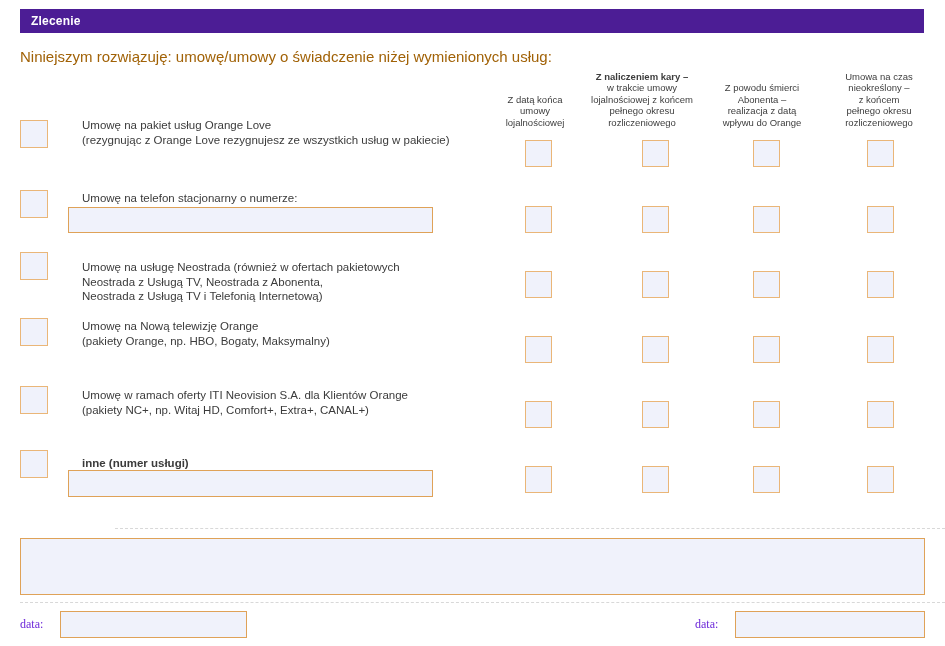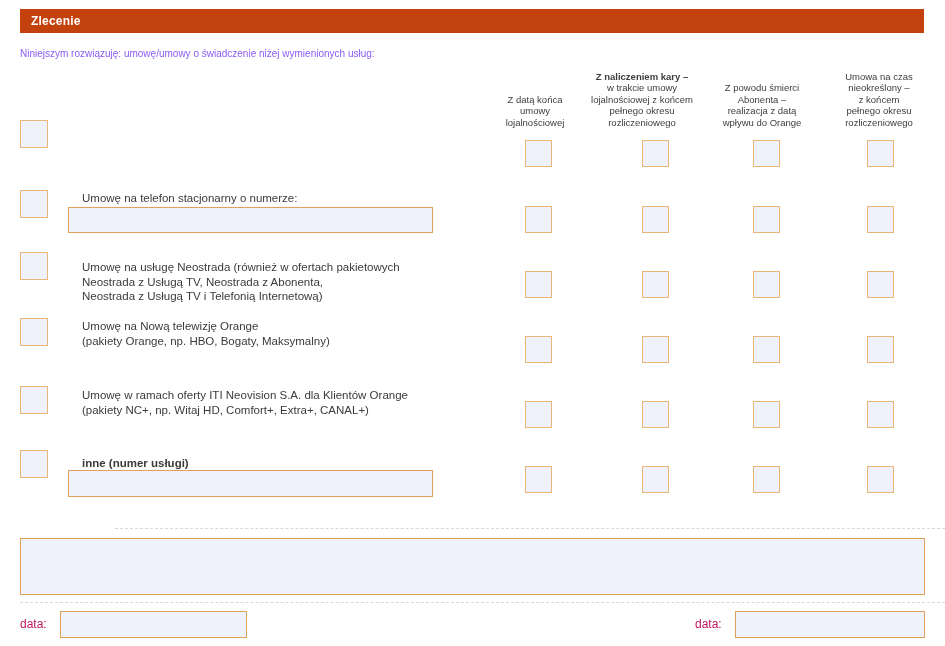--- a/index.html
+++ b/index.html
@@ -1,24 +1,24 @@
 <!DOCTYPE html>
 <html><head>
 <meta charset="utf-8">
 <style>
   * { margin:0; padding:0; box-sizing:border-box; }
   html,body { background:#ffffff; }
   body { font-family:"Liberation Sans", sans-serif; color:#3b3b3b; }
   #page { position:relative; width:945px; height:646px; background:#ffffff; overflow:hidden; }
 
   
-  .bar { position:absolute; left:20px; top:9px; width:904px; height:24px; background:#c2410c; }
+  .bar { position:absolute; left:20px; top:9px; width:904px; height:24px; background:#4c1d95; }
   .bar-title { position:absolute; left:11px; top:5px; color:#ffffff; font-size:12px; font-weight:bold; letter-spacing:.2px; }
 
-  .intro { position:absolute; left:20px; top:48px; font-size:10px; color:#8b5cf6; }
+  .intro { position:absolute; left:20px; top:48px; font-size:15px; color:#a16207; }
 
   
   .colhead { position:absolute; bottom:518px; font-size:9.5px; line-height:11.5px; text-align:center; color:#3d3d3d; }
   .colhead .strong { font-weight:bold; }
   .ch1 { left:477px; width:116px; }
   .ch2 { left:570px; width:144px;margin-top:47px; }
   .ch3 { left:692px; width:140px; }
   .ch4 { left:809px; width:140px; }
 
   
@@ -42,21 +42,21 @@
   .fld-reason { left:20px; top:538px; width:905px; height:57px; resize:none; }
   .fld-date-left { left:60px; top:611px; width:187px; height:27px; }
   .fld-date-right { left:735px; top:611px; width:190px; height:27px; }
 
   
   .dash { position:absolute; height:0; border-top:1px dashed #d8d8d8; }
   .dash1 { left:115px; top:528px; width:830px; }
   .dash2 { left:20px; top:602px; width:925px; }
 
   .reason-label { position:absolute; left:33px; top:540px; font-size:15px; color:#3b3b3b; }
-  .date-label { position:absolute; top:617px; font-size:12px; color:#be185d; }
+  .date-label { position:absolute; top:617px; font-size:12px; color:#6d28d9;font-family:Liberation Serif, serif; }
   .dl-left { left:20px; } .dl-right { left:695px; }
 </style>
 </head>
 <body>
 
 <div id="page">
 
   <div class="bar">
     <div class="bar-title">Zlecenie</div>
   </div>
@@ -83,20 +83,24 @@
   </div>
   <div class="colhead ch4">
     <div>Umowa na czas</div>
     <div>nieokreślony –</div>
     <div>z końcem</div>
     <div>pełnego okresu</div>
     <div>rozliczeniowego</div>
   </div>
 
   <span class="lcb lr1"></span>
+  <div class="rowlabel rl1">
+    <div>Umowę na pakiet usług Orange Love</div>
+    <div>(rezygnując z Orange Love rezygnujesz ze wszystkich usług w pakiecie)</div>
+  </div>
   <span class="gcb gr1 c1"></span>
   <span class="gcb gr1 c2"></span>
   <span class="gcb gr1 c3"></span>
   <span class="gcb gr1 c4"></span>
 
   <span class="lcb lr2"></span>
   <div class="rowlabel rl2">
     <div>Umowę na telefon stacjonarny o numerze:</div>
   </div>
   <input class="fld fld-phone" type="text" value="" style="">

